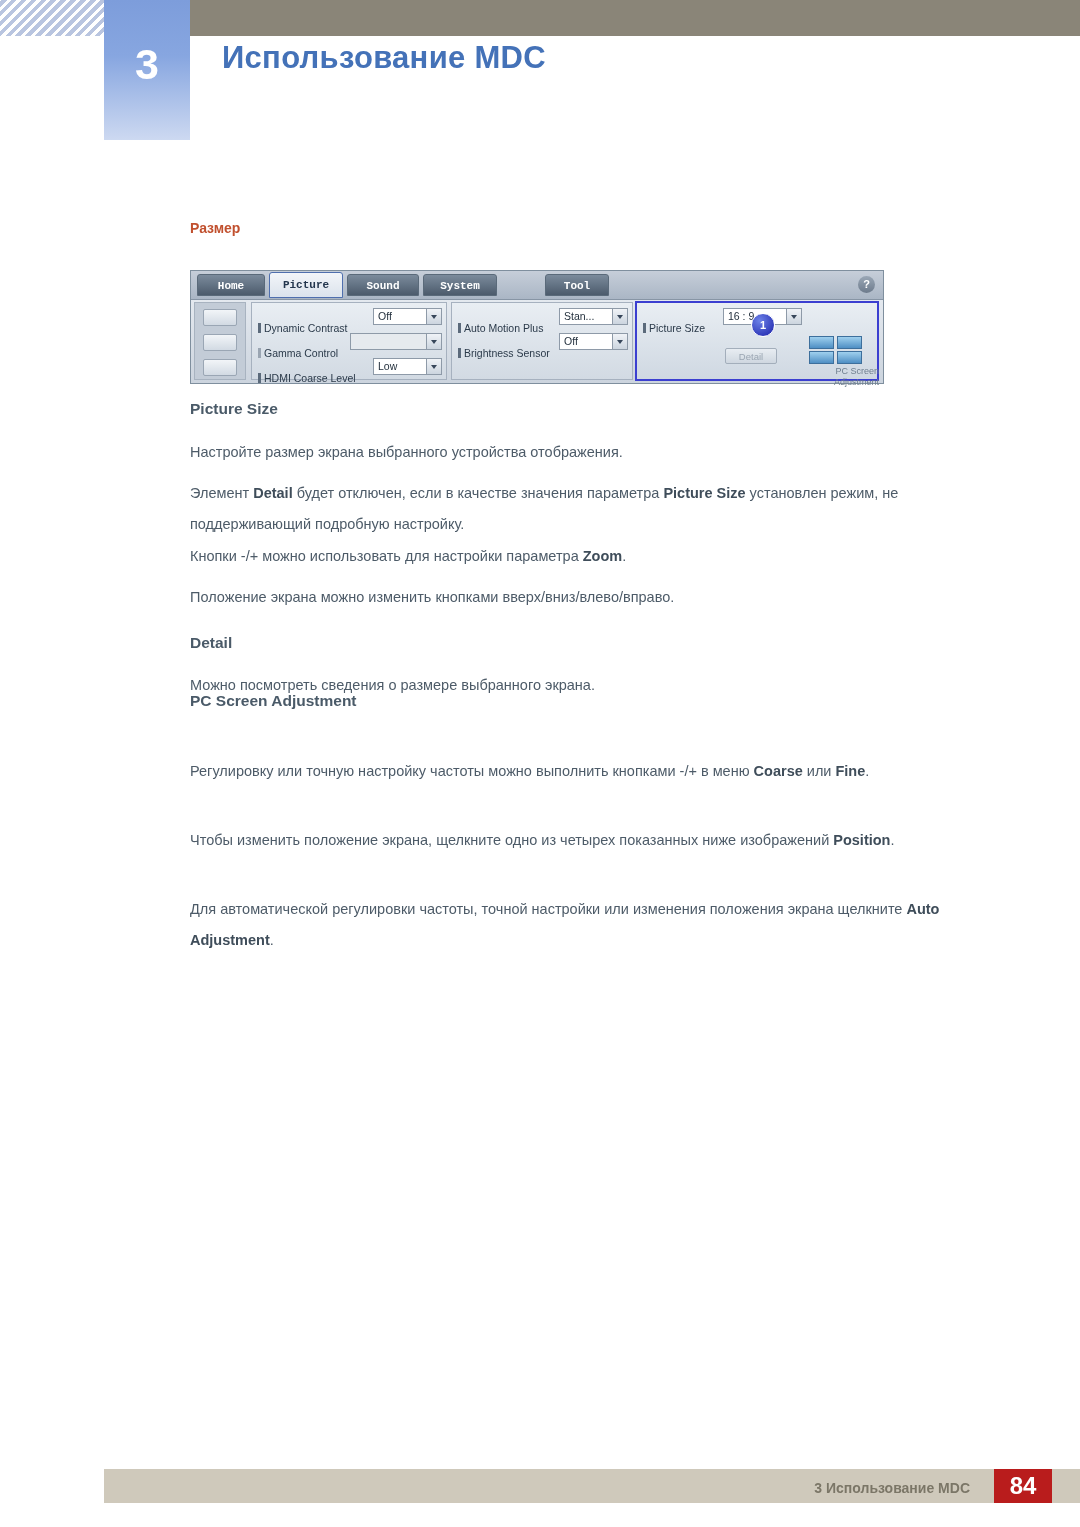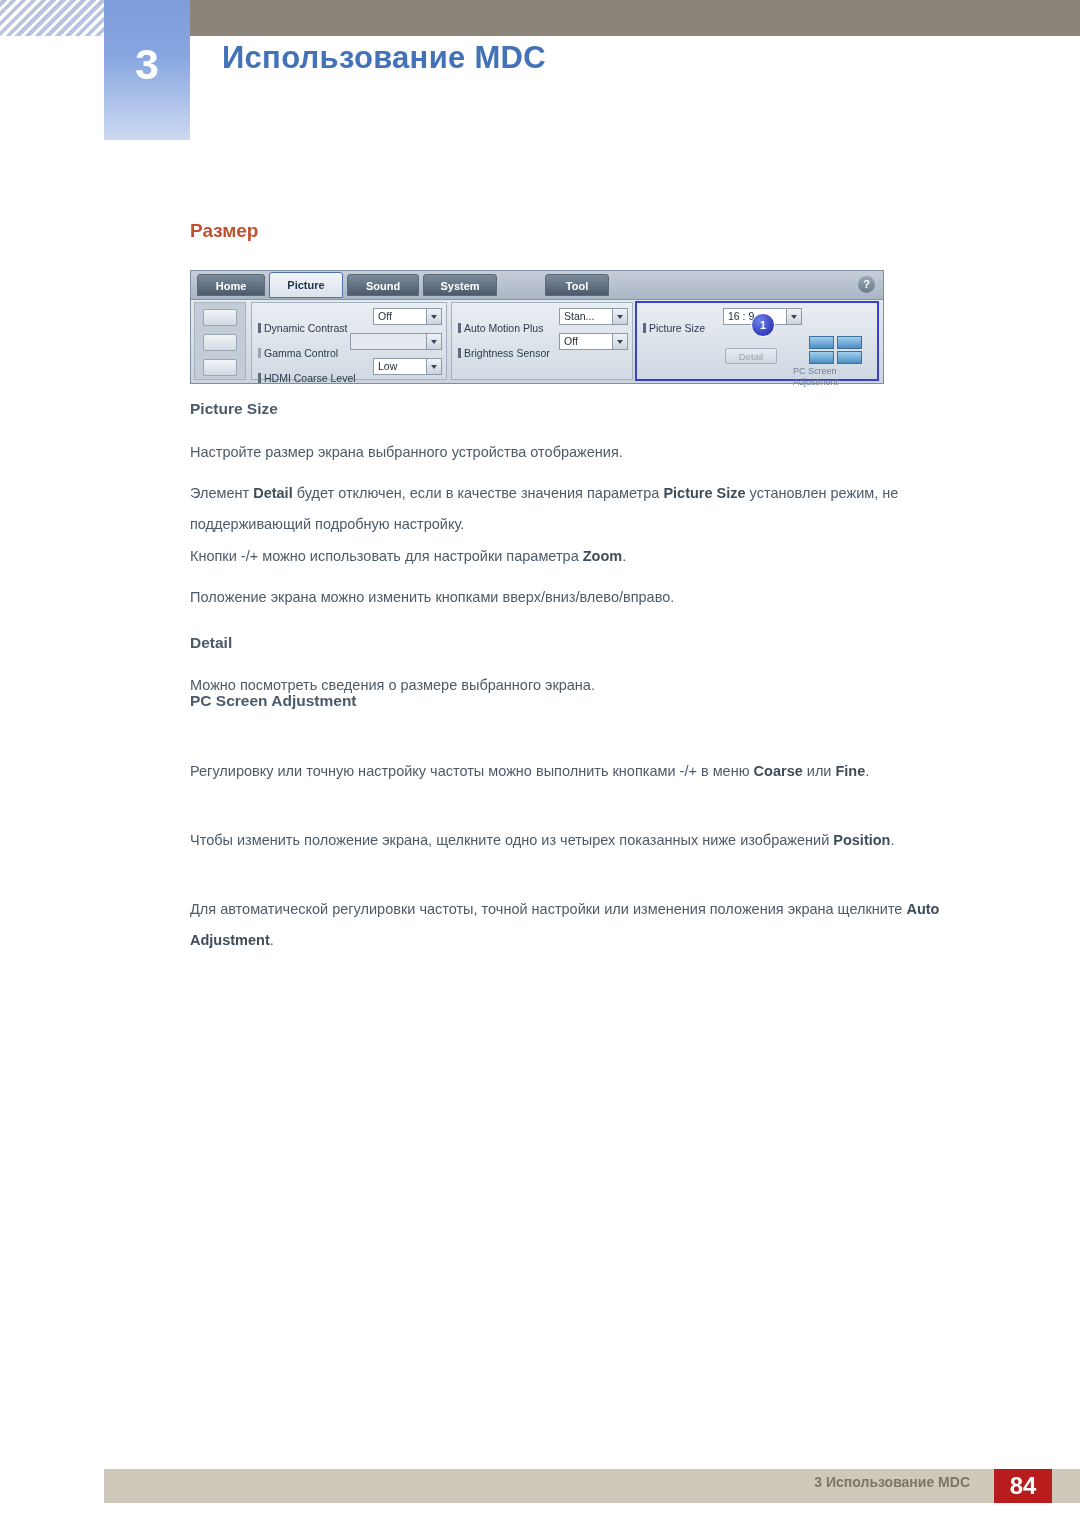--- a/index.html
+++ b/index.html
@@ -54,21 +54,21 @@
     font-size: 31px;
     font-weight: bold;
     color: #4472b8;
     letter-spacing: 0.3px;
   }
 
   
   .section-title {
     position: absolute;
     left: 190px; top: 220px;
-    font-size: 19px;
+    font-size: 14px;
     font-weight: bold;
     color: #c1502e;
   }
 
   
   .mdc {
     position: absolute;
     left: 190px; top: 270px;
     width: 694px; height: 114px;
     background: #d6dde6;
@@ -88,20 +88,21 @@
     height: 22px;
     line-height: 22px;
     text-align: center;
     font-size: 11px;
     font-weight: bold;
     color: #ffffff;
     background: linear-gradient(to bottom, #7b8b9c 0%, #4c5b6c 100%);
     border: 1px solid #5a6a7a;
     border-radius: 3px 3px 0 0;
     box-sizing: border-box;
+    font-family: Liberation Mono, monospace;
   }
   .mdc-tab.active {
     background: linear-gradient(to bottom, #f2f5f9 0%, #dbe3ec 100%);
     color: #23364d;
     border-color: #4f6fae;
     height: 26px;
     line-height: 24px;
     top: 1px;
   }
   .mdc-help {
@@ -232,21 +233,21 @@
     position: absolute;
     width: 25px; height: 13px;
     background: linear-gradient(to bottom, #9fd0ee 0%, #4f8fc4 100%);
     border: 1px solid #3d6f9c;
     box-sizing: border-box;
   }
   .pc-screen-label {
     position: absolute;
     left: 602px; top: 66px;
     width: 86px;
-    text-align: left;
+    text-align: right;
     font-size: 9px;
     color: #6f7f8f;
     line-height: 11px;
   }
 
   
   .sub-head {
     position: absolute;
     left: 190px;
     font-size: 15.5px;
@@ -265,21 +266,21 @@
 
   
   .footer-band {
     position: absolute;
     left: 104px; bottom: 24px;
     width: 976px; height: 34px;
     background: #cfc9bb;
   }
   .footer-text {
     position: absolute;
-    right: 110px; bottom: 37px;
+    right: 110px; bottom: 31px;
     font-size: 14px;
     font-weight: bold;
     color: #7b7667;
   }
   .footer-page {
     position: absolute;
     right: 28px; bottom: 24px;
     width: 58px; height: 34px;
     background: #b91c1c;
     color: #ffffff;

